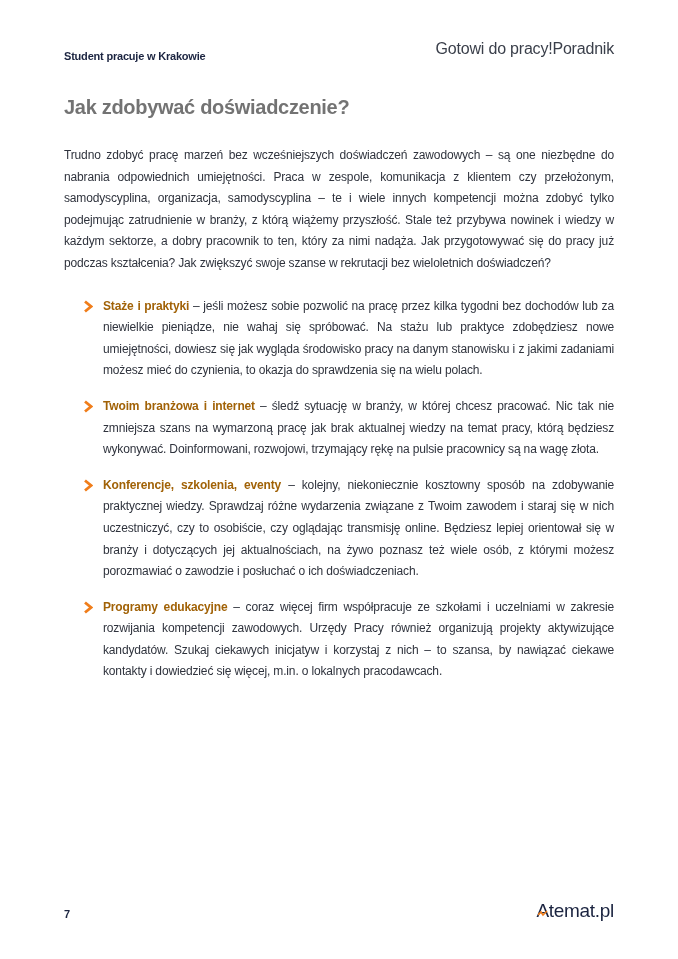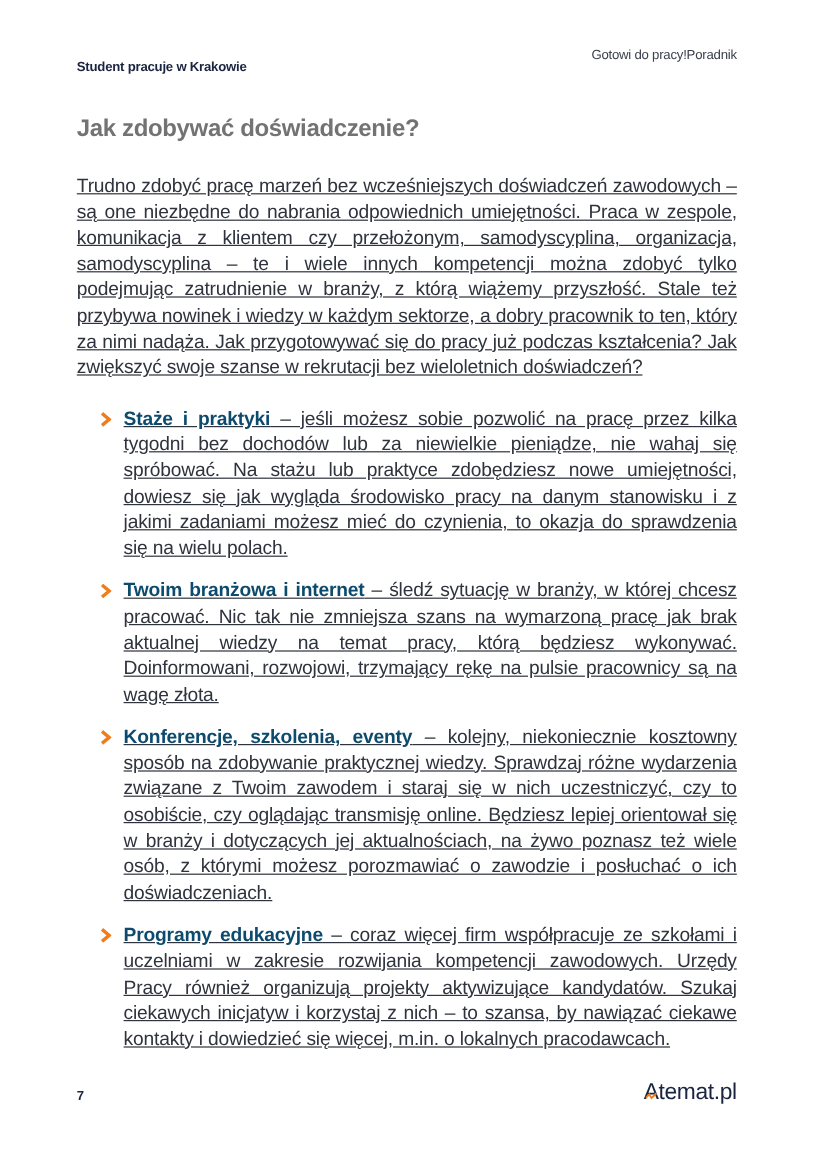--- a/index.html
+++ b/index.html
@@ -7,43 +7,42 @@
       width: 678px; height: 959px; position: relative; overflow: hidden;
       font-family: "Liberation Sans", sans-serif; color: #2a2e3a;
     }
     .header-left {
       position: absolute; left: 64px; top: 50px;
       font-size: 11px; font-weight: bold; color: #1b2440;
       letter-spacing: -0.2px;
     }
     .header-right {
       position: absolute; right: 64px; top: 40px;
-      font-size: 11px; color: #3a3f4a; letter-spacing: -0.2px;
+      font-size: 16px; color: #3a3f4a; letter-spacing: -0.2px;
     }
     .title {
       position: absolute; left: 64px; top: 96px; margin: 0;
       font-size: 20px; font-weight: bold; color: #737373;
       letter-spacing: -0.3px;
     }
     .content {
       position: absolute; left: 64px; top: 145px; width: 550px;
-      font-size: 16px; line-height: 21.6px; color: #2f333d;
+      font-size: 12px; line-height: 21.6px; color: #2f333d;
       letter-spacing: -0.15px;
-      text-decoration: underline;
     }
     .content p { margin: 0; text-align: justify; }
     .intro { margin-bottom: 21px !important; }
     .lead { margin-bottom: 14px !important; }
     ul.ways { list-style: none; margin: 0; padding: 0 0 0 19px; }
     ul.ways li { position: relative; padding-left: 20px; margin-bottom: 14px; text-align: justify; }
     .arrow {
       position: absolute; left: 0; top: 4px; width: 10px; height: 13px;
     }
     .arrow svg { display: block; }
-    .term { font-weight: bold; color: #0c4a6e; }
+    .term { font-weight: bold; color: #a16207; }
     .page-num {
       position: absolute; left: 64px; top: 908px;
       font-size: 11px; font-weight: bold; color: #1b2440;
     }
     .logo {
       position: absolute; right: 64px; top: 900px;
       font-size: 19px; color: #1b2440; letter-spacing: -0.3px;
       display: flex; align-items: baseline;
     }
     .logo .a-mark { position: relative; display: inline-block; }

